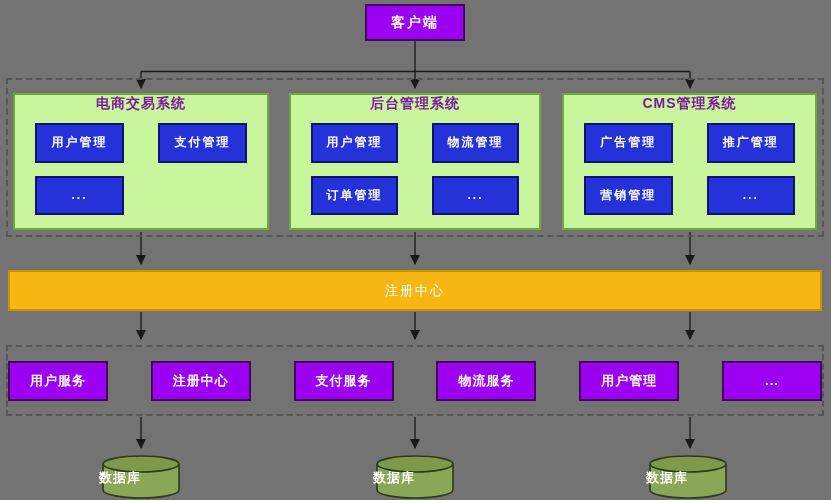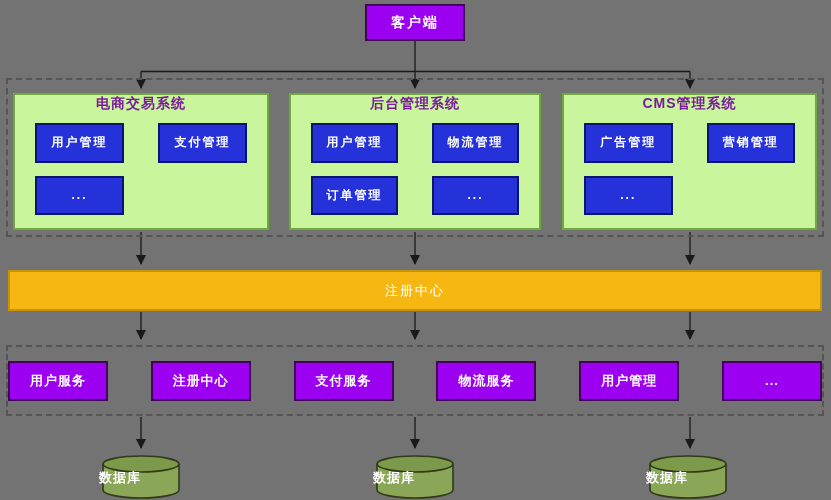--- a/index.html
+++ b/index.html
@@ -121,20 +121,21 @@
       <div class="module-box">物流管理</div>
       <div class="module-box">订单管理</div>
       <div class="module-box">...</div>
     </div>
   </div>
 
   <div class="system-panel panel-3">
     <div class="panel-title">CMS管理系统</div>
     <div class="module-grid">
       <div class="module-box">广告管理</div>
+      <div class="module-box">推广管理</div>
       <div class="module-box">营销管理</div>
       <div class="module-box">...</div>
     </div>
   </div>
 
   <div class="registry-bar">
     <span>注册中心</span>
   </div>
 
   <div class="dashed-box services-container">

